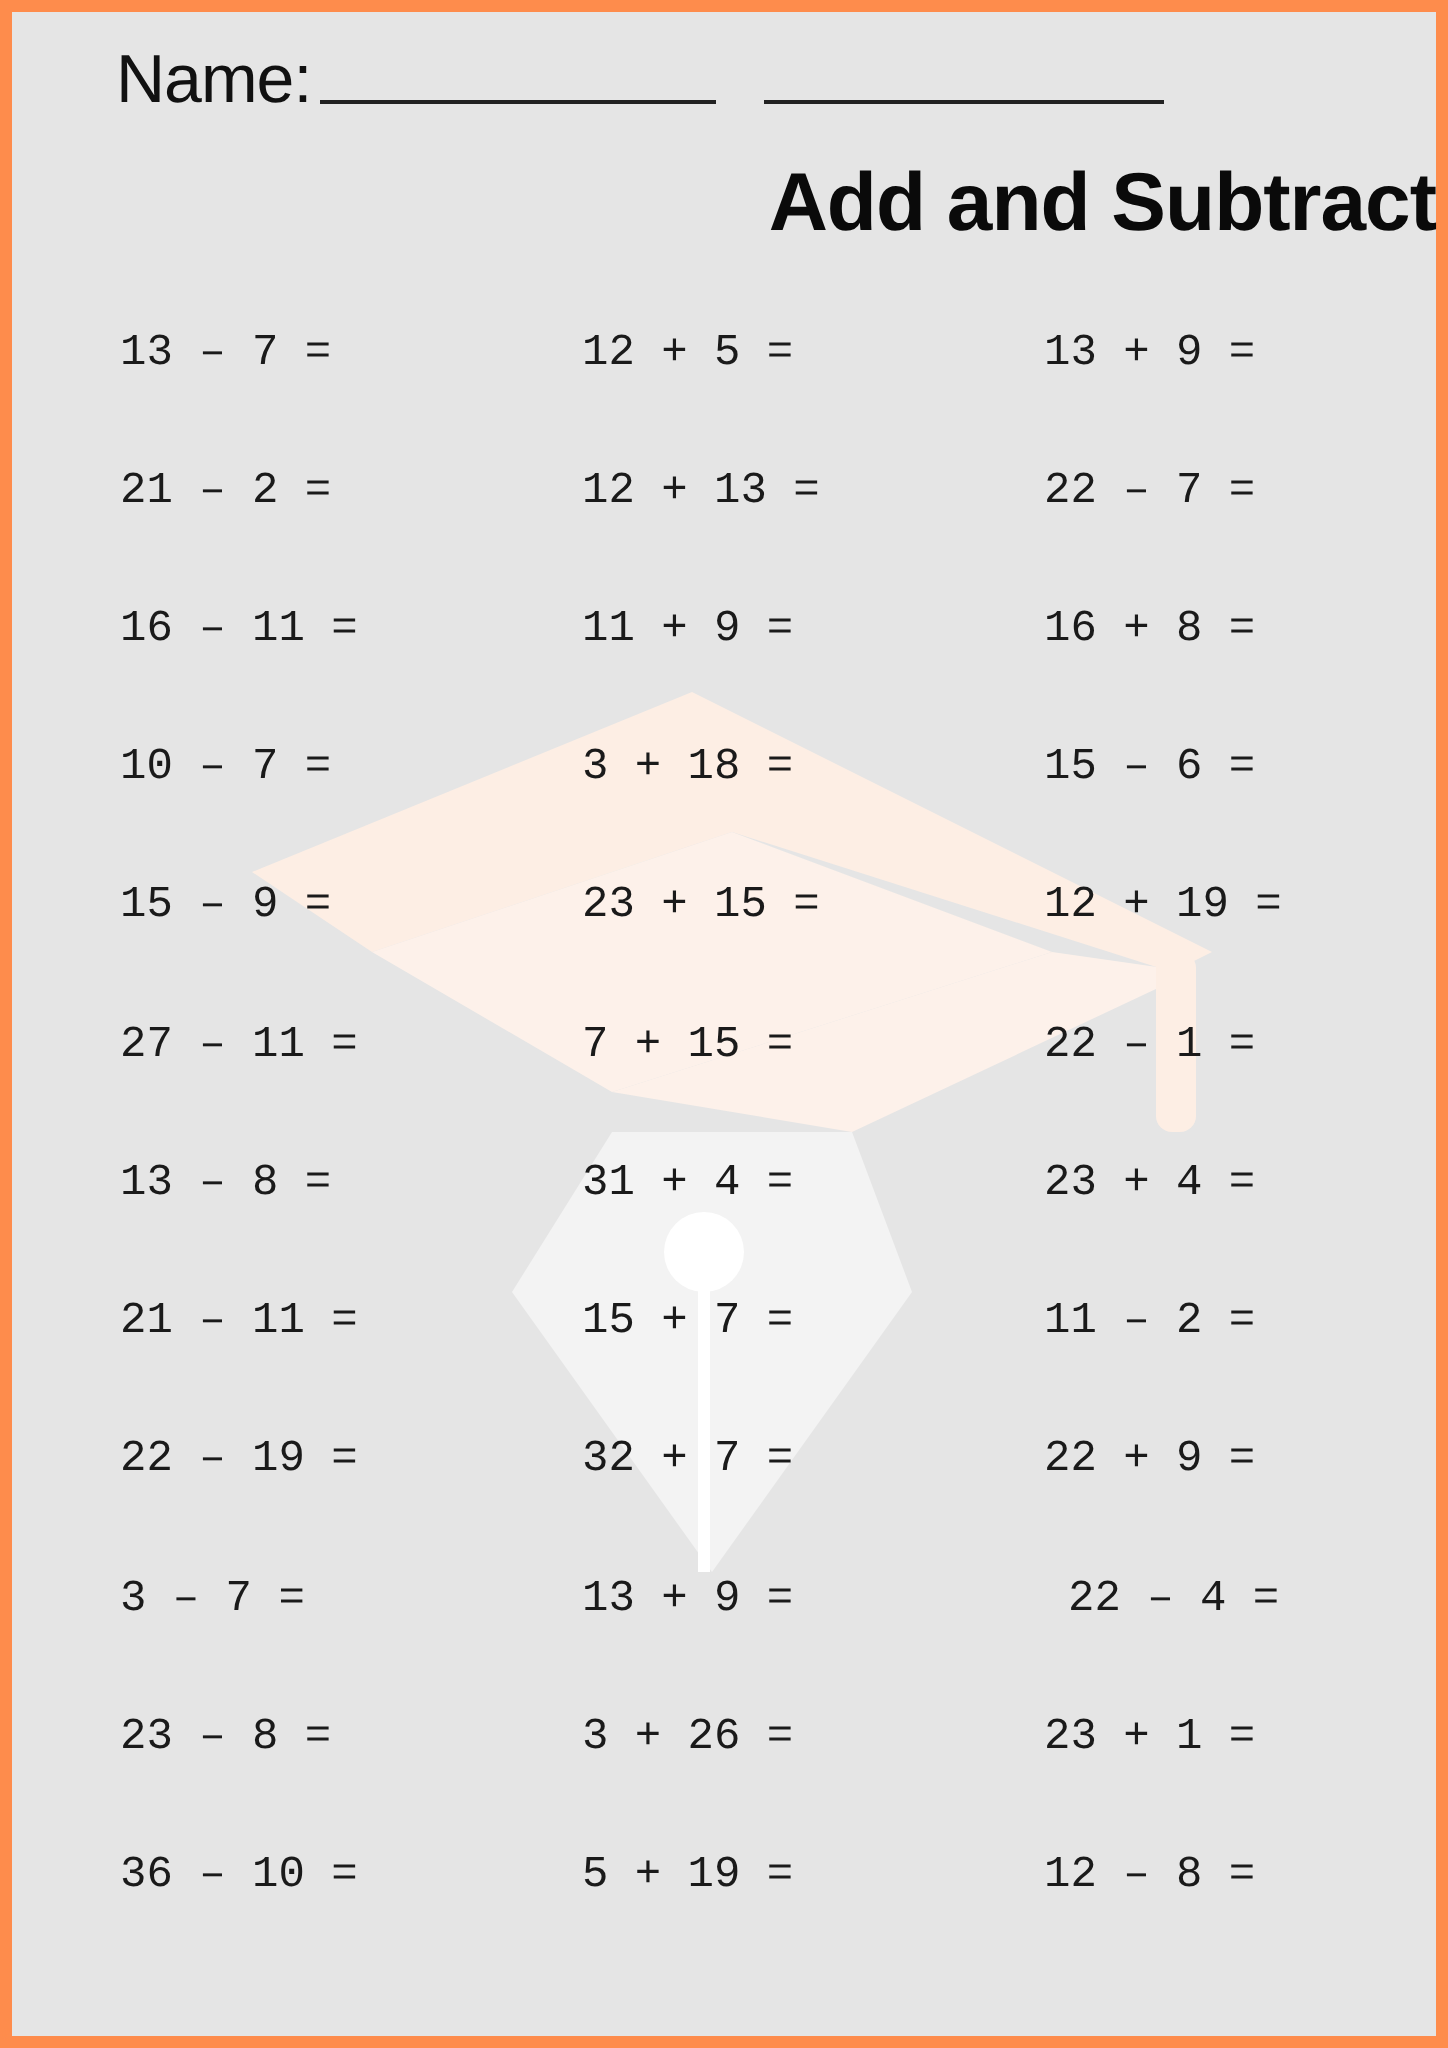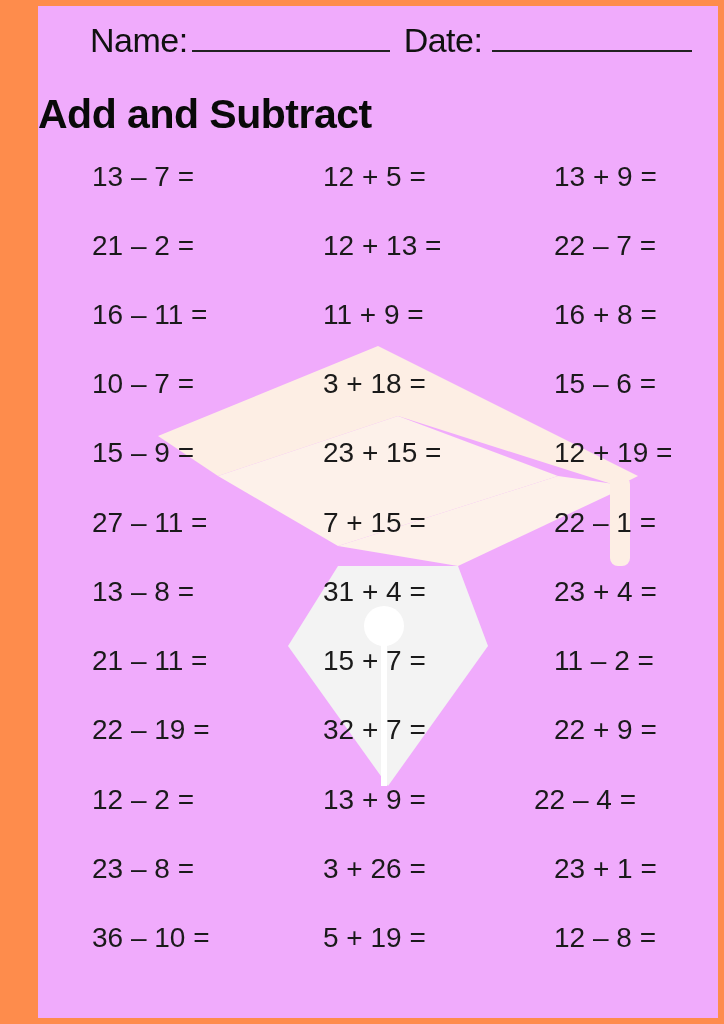--- a/index.html
+++ b/index.html
@@ -3,43 +3,43 @@
 <meta charset="utf-8">
 <style>
   html, body { margin: 0; padding: 0; }
   body {
     width: 724px; height: 1024px; position: relative; overflow: hidden;
     background: #fe8c4c;
     font-family: "Liberation Sans", sans-serif;
   }
   .page {
     position: absolute; left: 6px; top: 6px; right: 6px; bottom: 6px;
-    background: #f0abfc;
-    margin-left: 32px;
+    background: #e5e5e5;
   }
   .watermark { position: absolute; left: 0; top: 0; width: 712px; height: 1012px; pointer-events: none; }
   .header-row {
     position: absolute; top: 14px; left: 52px; height: 40px;
     display: flex; align-items: flex-end;
     font-size: 34px; color: #111; letter-spacing: -0.5px;
   }
   .field-label { line-height: 40px; }
   .blank-line { display: inline-block; border-bottom: 2px solid #222; height: 0; margin-bottom: 8px; }
   .name-line { width: 198px; margin-left: 4px; margin-right: 14px; }
   .date-line { width: 200px; margin-left: 10px; }
   .title {
-    position: absolute; top: 85px; left: 0; right: 0; text-align: left;
+    position: absolute; top: 72px; left: 0; right: 0; text-align: right;
     font-size: 41px; font-weight: bold; color: #0a0a0a; letter-spacing: -0.5px;
   }
   .problems {
     position: absolute; top: 148px; left: 0; right: 0;
   }
   .prob {
-    position: absolute; font-size: 28px; color: #1a1a1a; white-space: nowrap;
+    position: absolute; font-size: 22px; color: #1a1a1a; white-space: nowrap;
     line-height: 30px;
+    font-family: Liberation Mono, monospace;
   }
 </style>
 </head>
 <body>
 
 <div class="page">
 
   <svg class="watermark" viewBox="0 0 712 1012">
 
     <polygon points="340,340 120,430 180,470 360,410 580,480 600,470" fill="#fdeee4"></polygon>
@@ -48,38 +48,37 @@
     <rect x="572" y="470" width="20" height="90" rx="8" fill="#fdeee4"></rect>
 
     <polygon points="250,640 300,560 420,560 450,640 350,780" fill="#f3f3f3"></polygon>
     <circle cx="346" cy="620" r="20" fill="#ffffff"></circle>
     <rect x="343" y="630" width="6" height="150" fill="#ffffff"></rect>
   </svg>
 
   <div class="header-row">
     <span class="field-label">Name:</span>
     <span class="blank-line name-line"></span>
-    <span class="field-label">Date:</span>
     <span class="blank-line date-line"></span>
   </div>
 
   <div class="title">Add and Subtract</div>
 
   <div class="problems">
 
     <span class="prob" style="left:54px;top:8px">13 – 7 =</span>
     <span class="prob" style="left:54px;top:77px">21 – 2 =</span>
     <span class="prob" style="left:54px;top:146px">16 – 11 =</span>
     <span class="prob" style="left:54px;top:215px">10 – 7 =</span>
     <span class="prob" style="left:54px;top:284px">15 – 9 =</span>
     <span class="prob" style="left:54px;top:354px">27 – 11 =</span>
     <span class="prob" style="left:54px;top:423px">13 – 8 =</span>
     <span class="prob" style="left:54px;top:492px">21 – 11 =</span>
     <span class="prob" style="left:54px;top:561px">22 – 19 =</span>
-    <span class="prob" style="left:54px;top:631px">12 – 2 =</span>
+    <span class="prob" style="left:54px;top:631px">3 – 7 =</span>
     <span class="prob" style="left:54px;top:700px">23 – 8 =</span>
     <span class="prob" style="left:54px;top:769px">36 – 10 =</span>
 
     <span class="prob" style="left:285px;top:8px">12 + 5 =</span>
     <span class="prob" style="left:285px;top:77px">12 + 13 =</span>
     <span class="prob" style="left:285px;top:146px">11 + 9 =</span>
     <span class="prob" style="left:285px;top:215px">3 + 18 =</span>
     <span class="prob" style="left:285px;top:284px">23 + 15 =</span>
     <span class="prob" style="left:285px;top:354px">7 + 15 =</span>
     <span class="prob" style="left:285px;top:423px">31 + 4 =</span>
@@ -91,17 +90,17 @@
 
     <span class="prob" style="left:516px;top:8px">13 + 9 =</span>
     <span class="prob" style="left:516px;top:77px">22 – 7 =</span>
     <span class="prob" style="left:516px;top:146px">16 + 8 =</span>
     <span class="prob" style="left:516px;top:215px">15 – 6 =</span>
     <span class="prob" style="left:516px;top:284px">12 + 19 =</span>
     <span class="prob" style="left:516px;top:354px">22 – 1 =</span>
     <span class="prob" style="left:516px;top:423px">23 + 4 =</span>
     <span class="prob" style="left:516px;top:492px">11 – 2 =</span>
     <span class="prob" style="left:516px;top:561px">22 + 9 =</span>
-    <span class="prob" style="left:496px;top:631px">22 – 4 =</span>
+    <span class="prob" style="left:528px;top:631px">22 – 4 =</span>
     <span class="prob" style="left:516px;top:700px">23 + 1 =</span>
     <span class="prob" style="left:516px;top:769px">12 – 8 =</span>
   </div>
 </div>
 
 </body></html>

